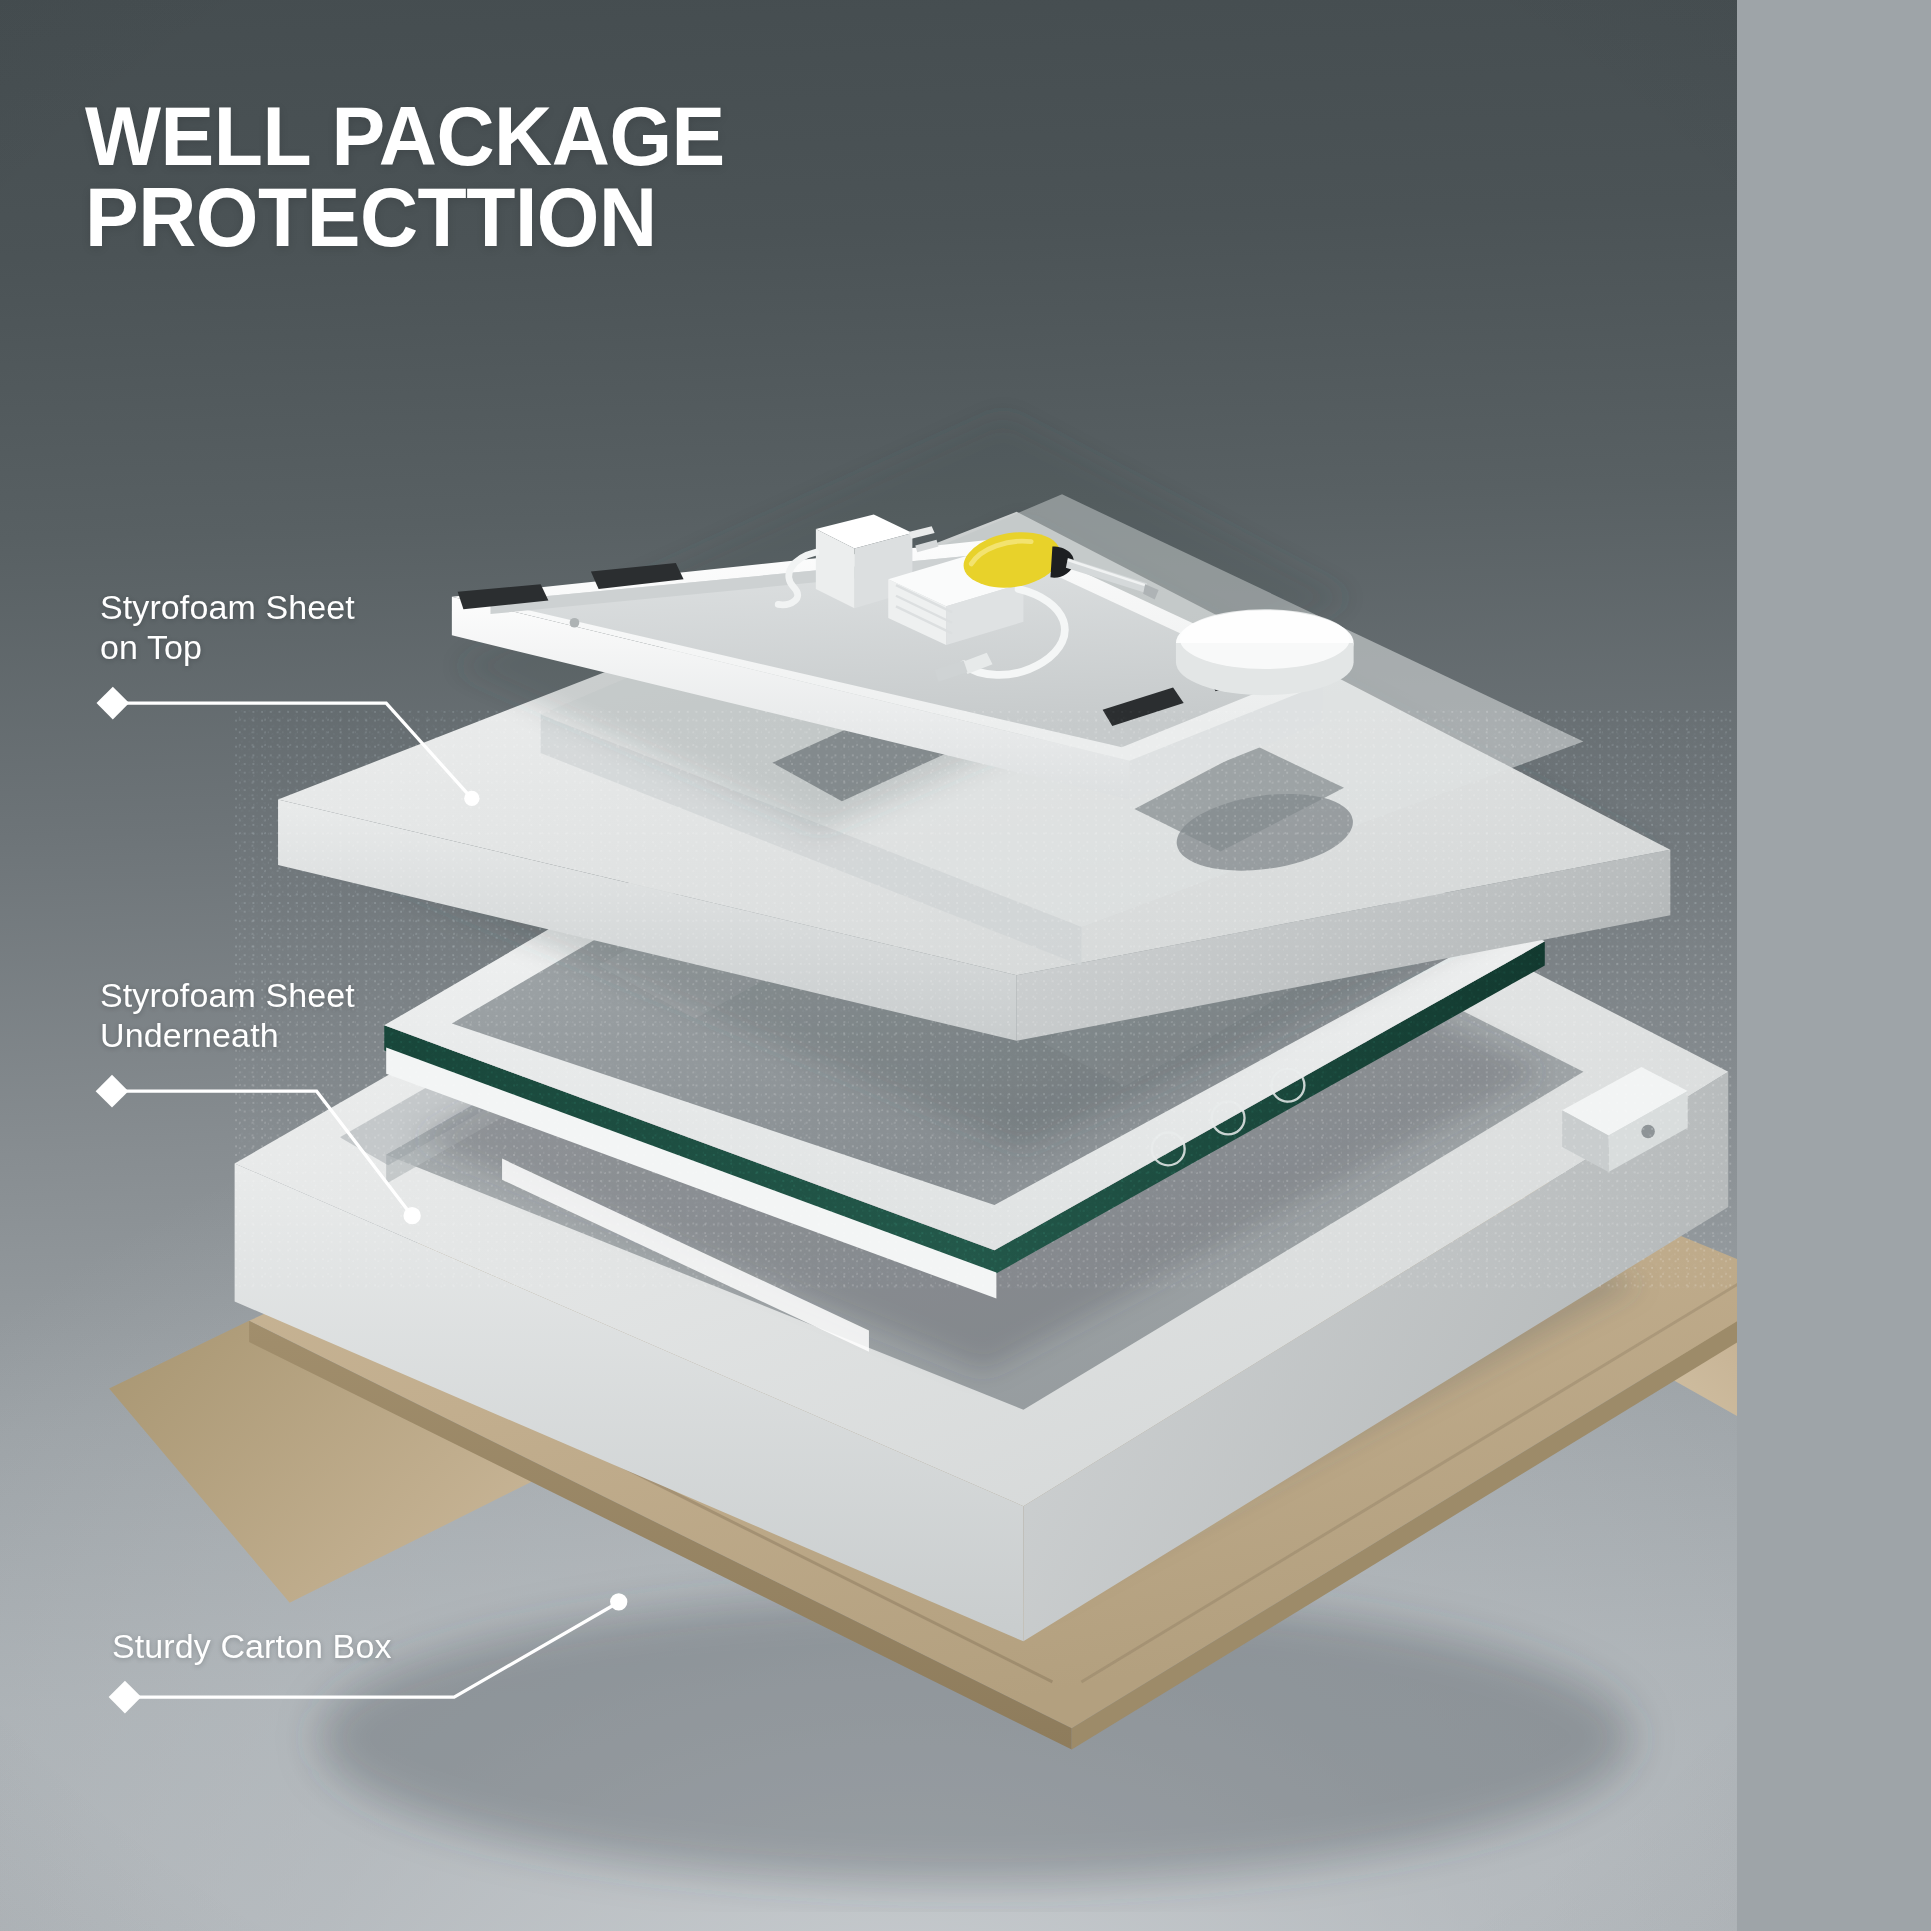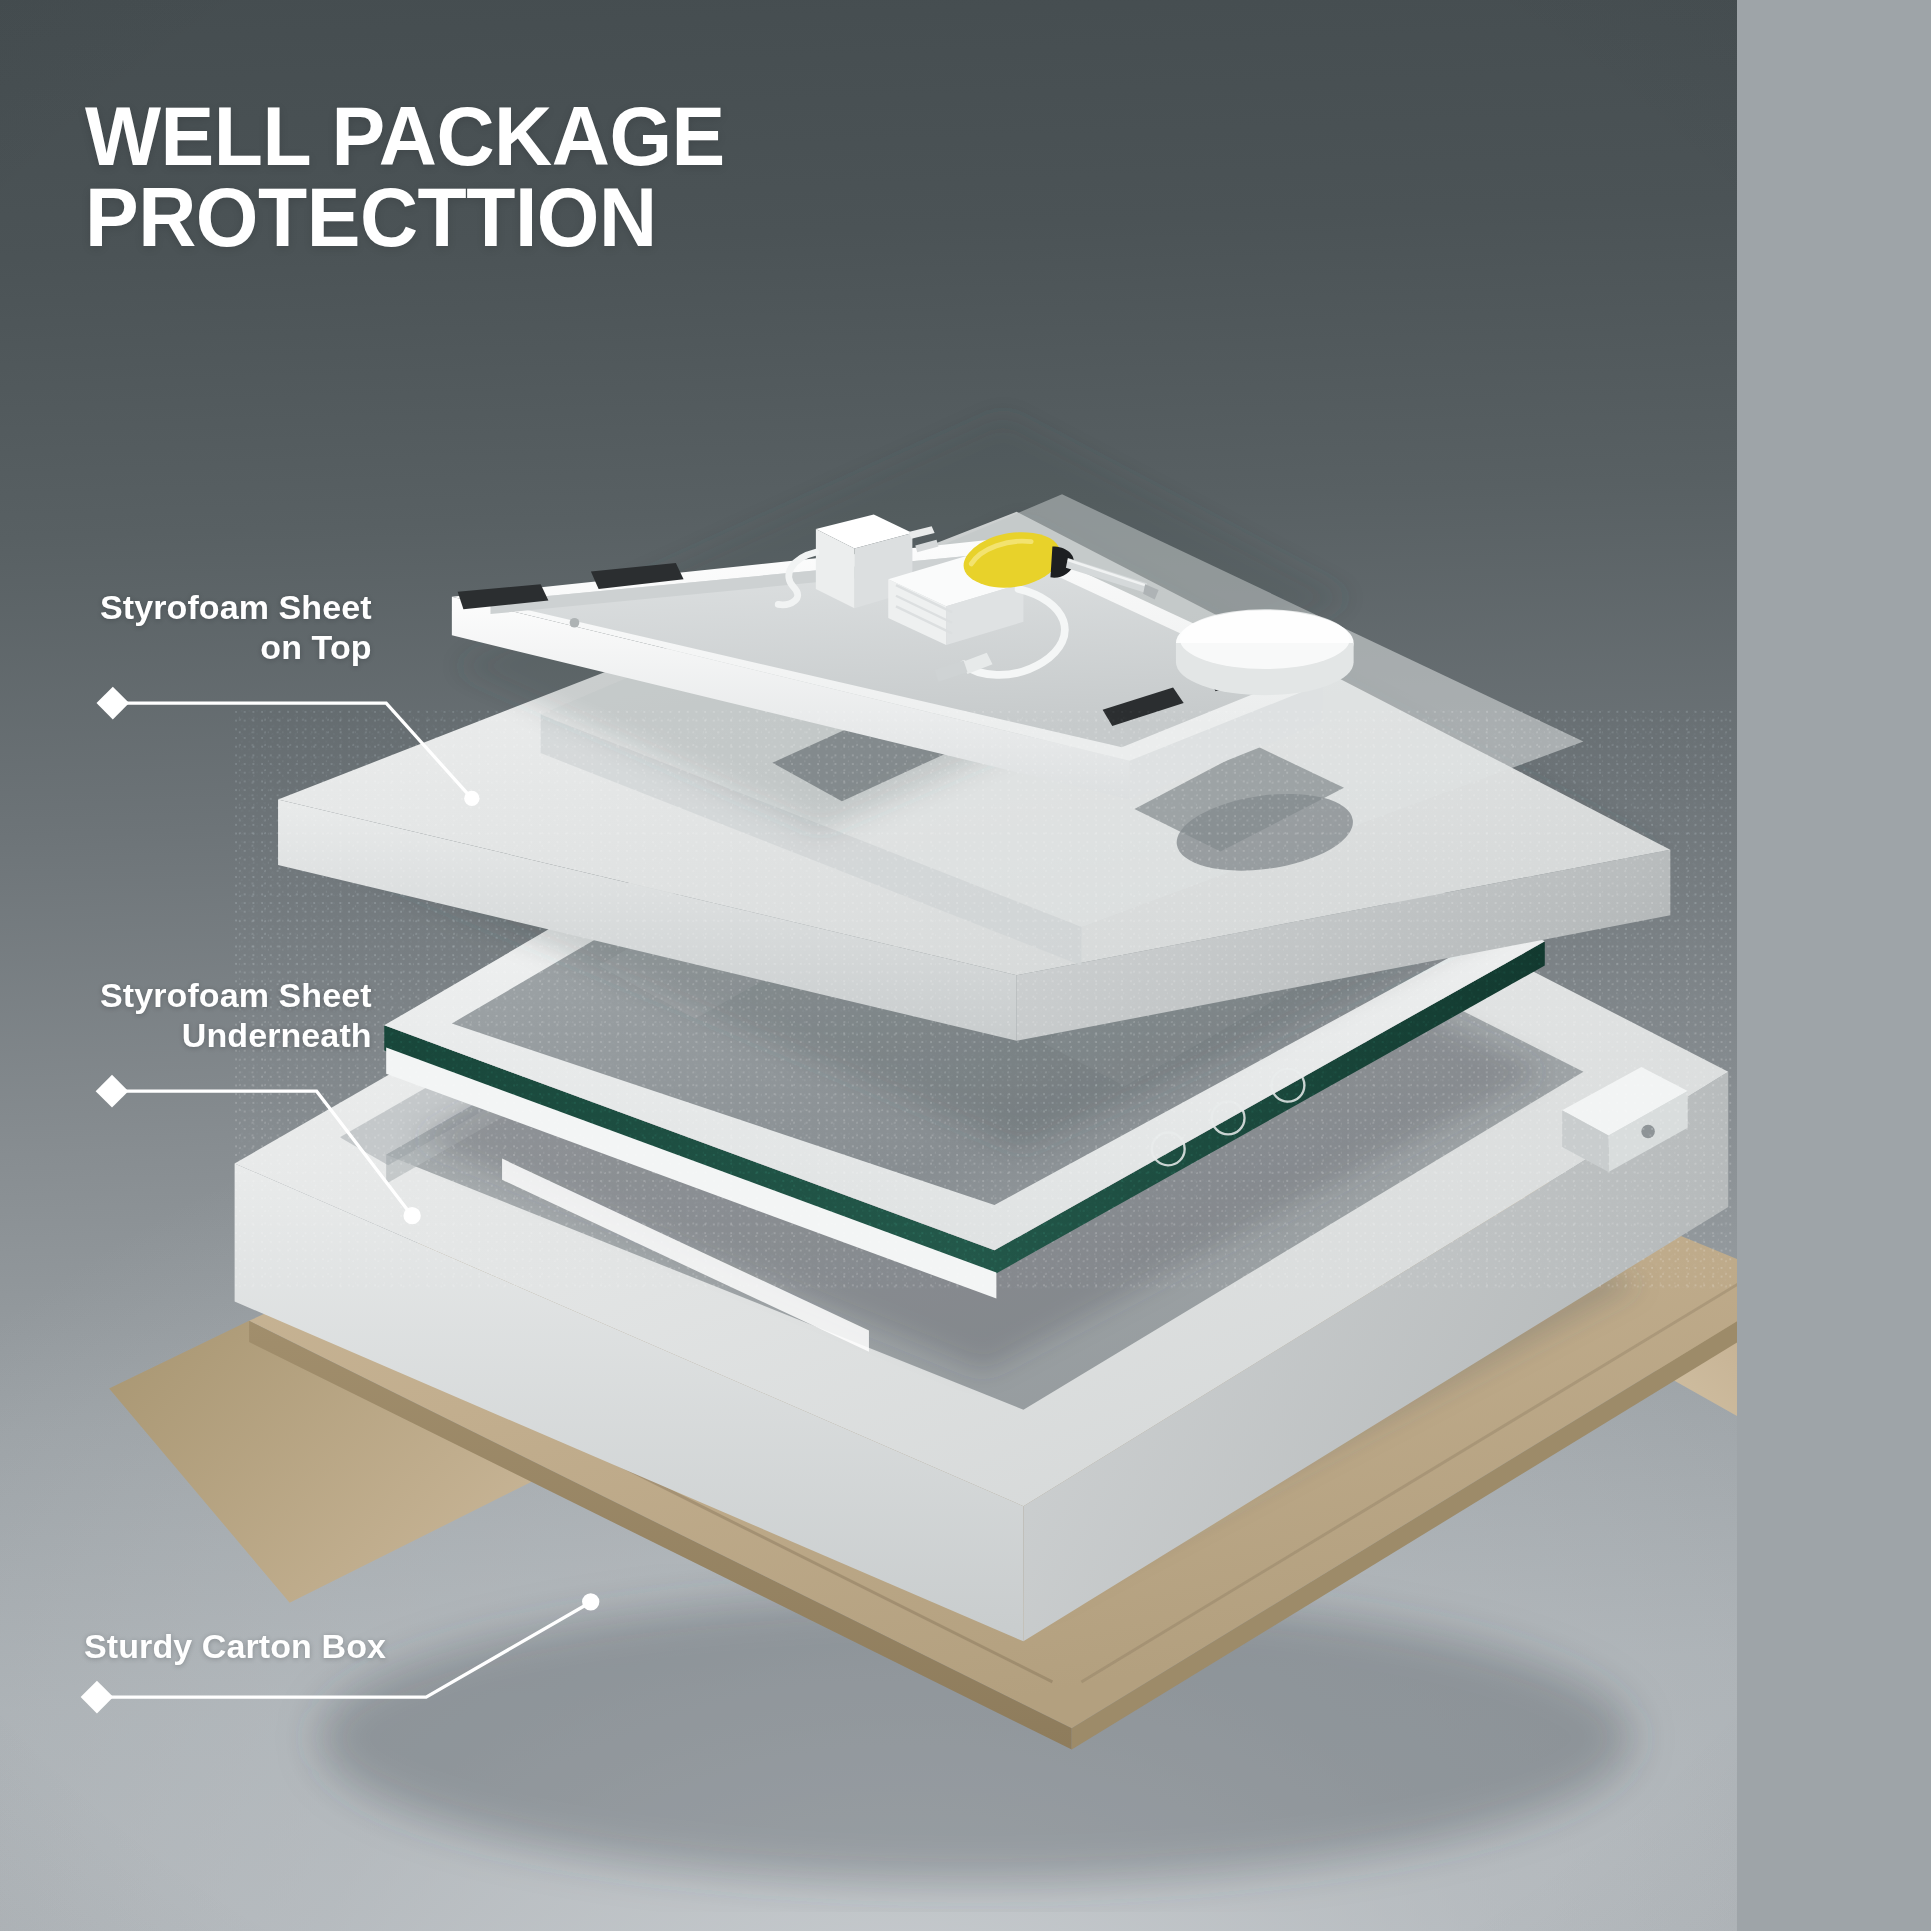--- a/index.html
+++ b/index.html
@@ -48,33 +48,32 @@
     cursor:pointer;
   }
   #menu-btn .bar { height:8.7px; width:56px; border-radius:1px; background:#ffffff; }
   #menu-btn .bar.dim { background:#b0b5b8; }
 
   
   .callout { position:absolute; }
   .callout .ctext {
     color:#ffffff;
     font-size:34px;
-    font-weight:bold;
+    font-weight:normal;
     line-height:1.18;
     letter-spacing:0.1px;
     white-space:pre-line;
     text-shadow:0 1px 5.8px rgba(20,25,28,.25);
-    text-align:right;
   }
   .lead-svg { position:absolute; overflow:visible; pointer-events:none; }
   .lead-svg path { stroke:#ffffff; stroke-width:3.4; fill:none; }
 
   #callout-top      { left:100px; top:587px; }
   #callout-under    { left:100px; top:975px; }
-  #callout-carton   { left:84px; top:1626px; }
+  #callout-carton   { left:112px; top:1626px; }
 
   
   #scene { position:absolute; left:0; top:0; width:1931px; height:1931px; }
 
   
   .foam-tex {
     position:absolute; inset:0;
     background-image:
       radial-gradient(circle at 15% 22%, rgba(255,255,255,.55) 0 0.9px, transparent 1.2px),
       radial-gradient(circle at 68% 48%, rgba(140,145,148,.40) 0 0.9px, transparent 1.2px),

